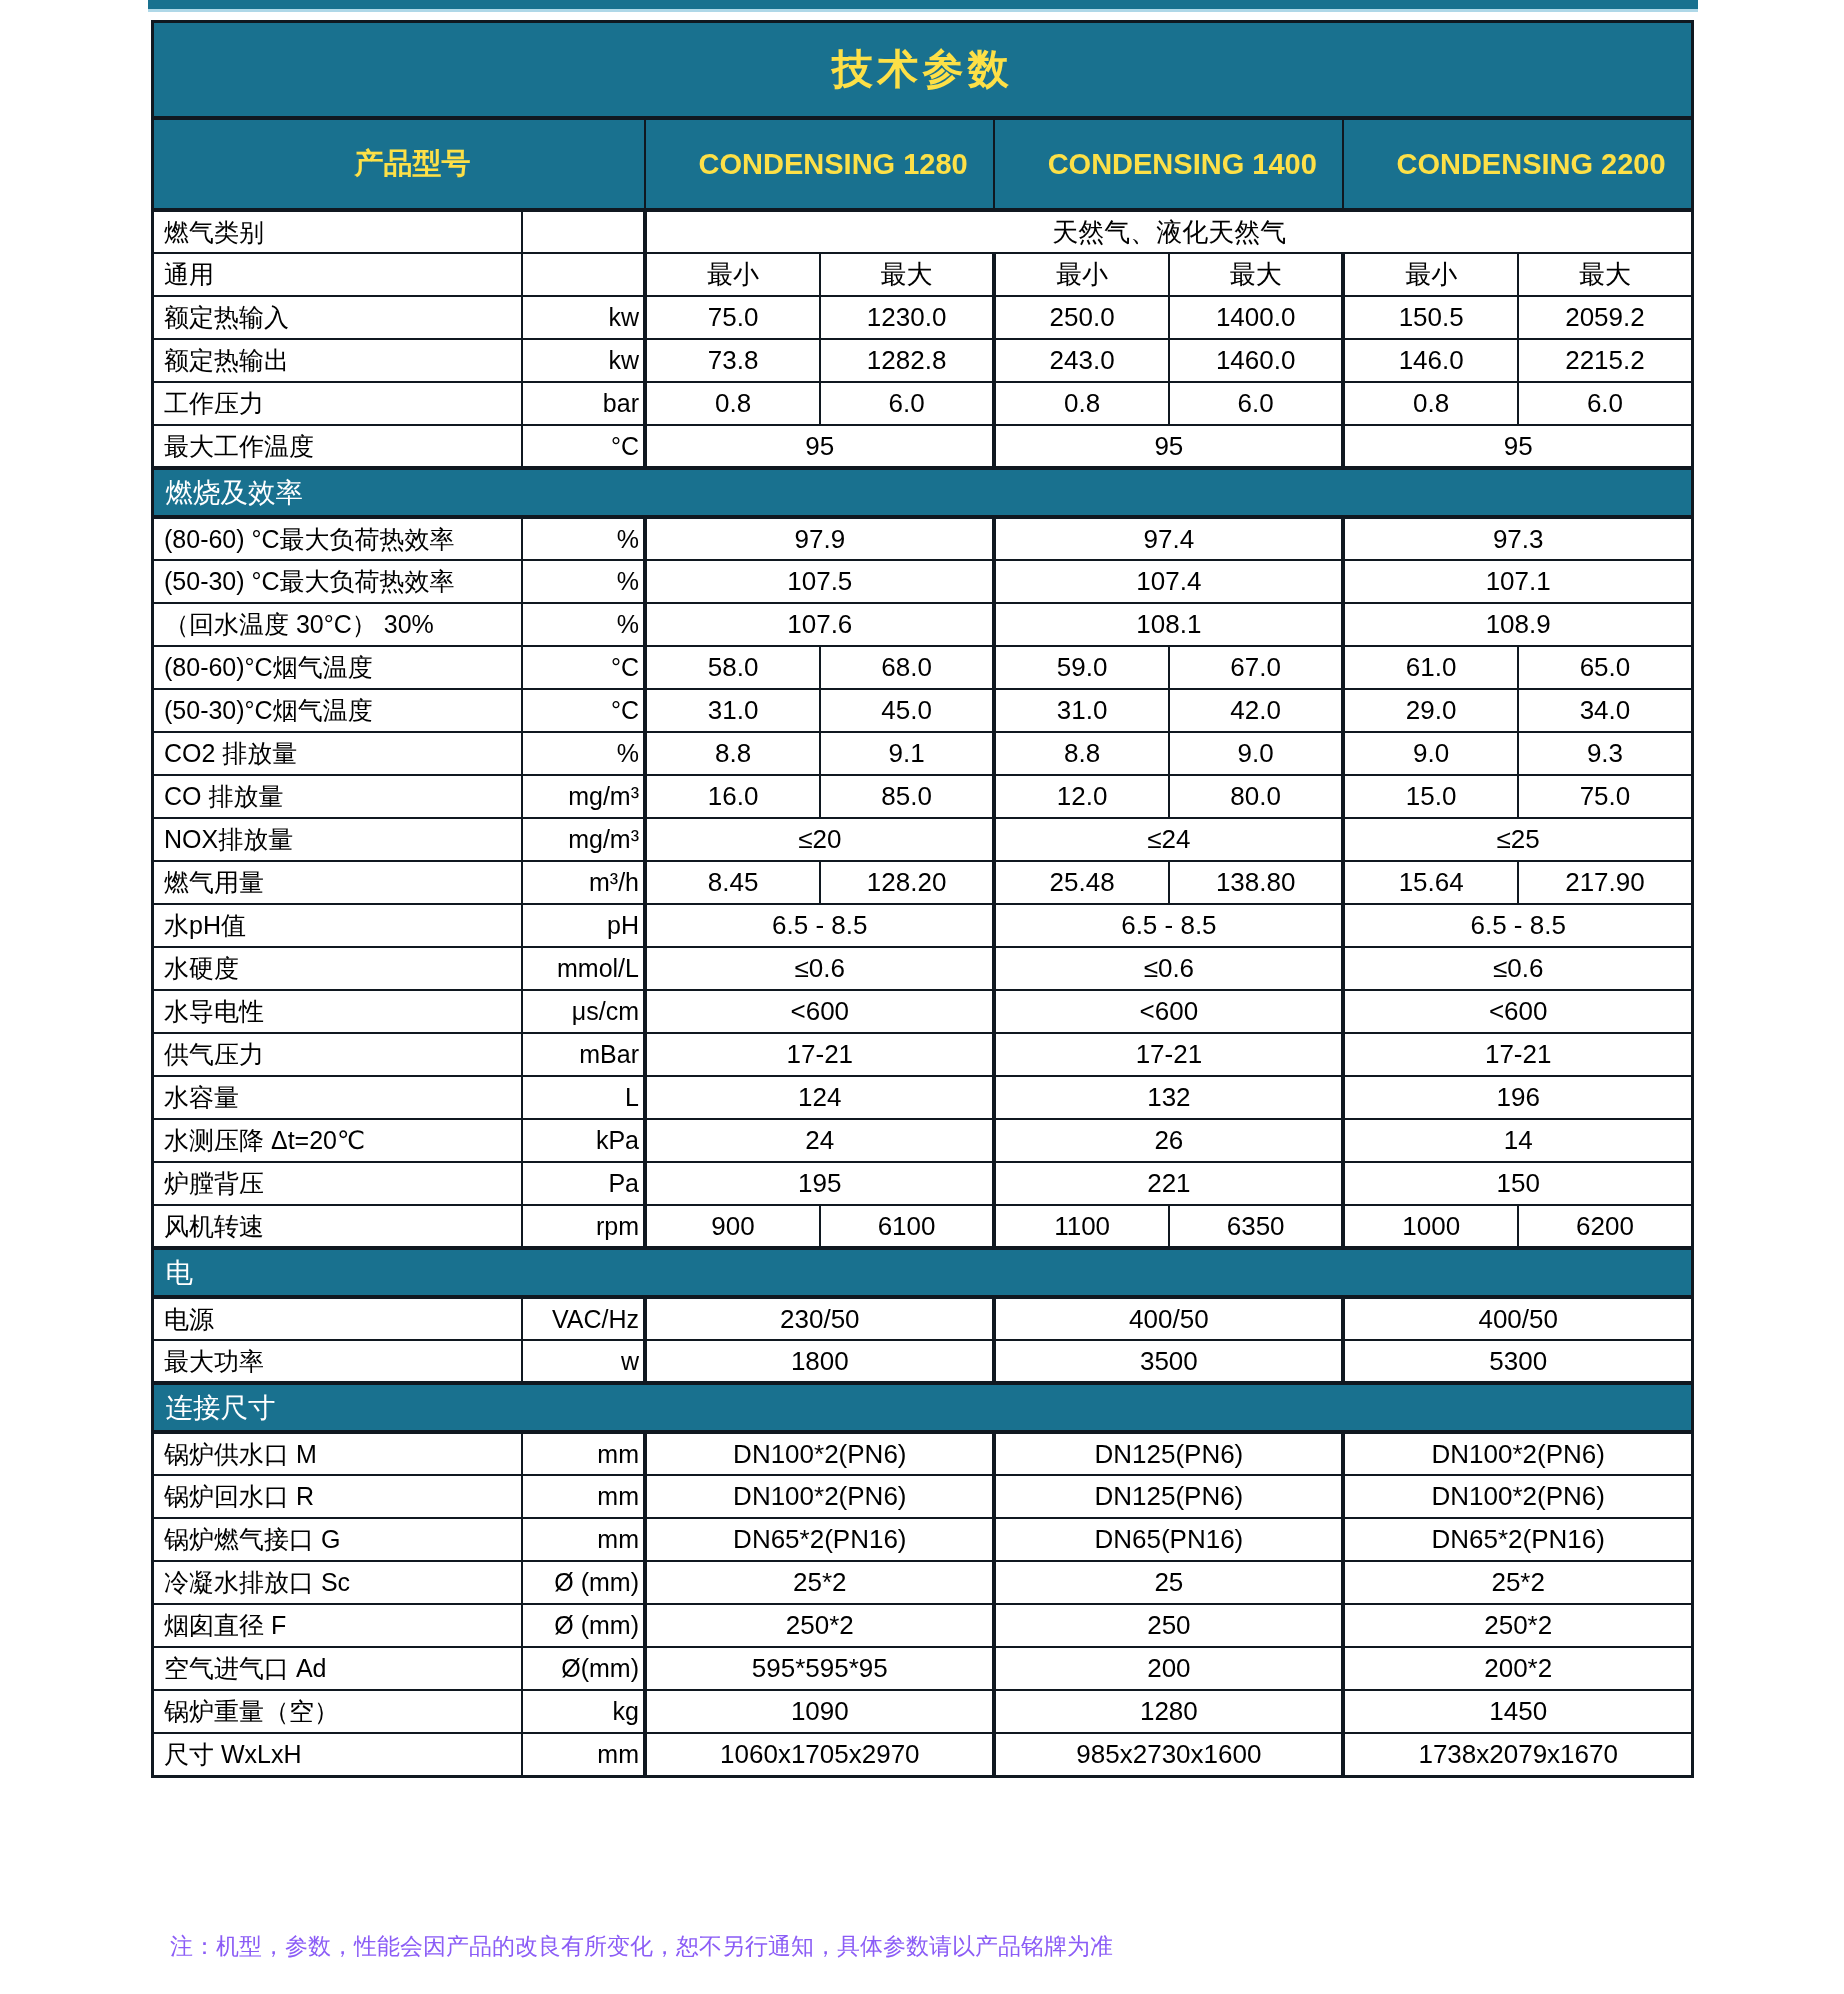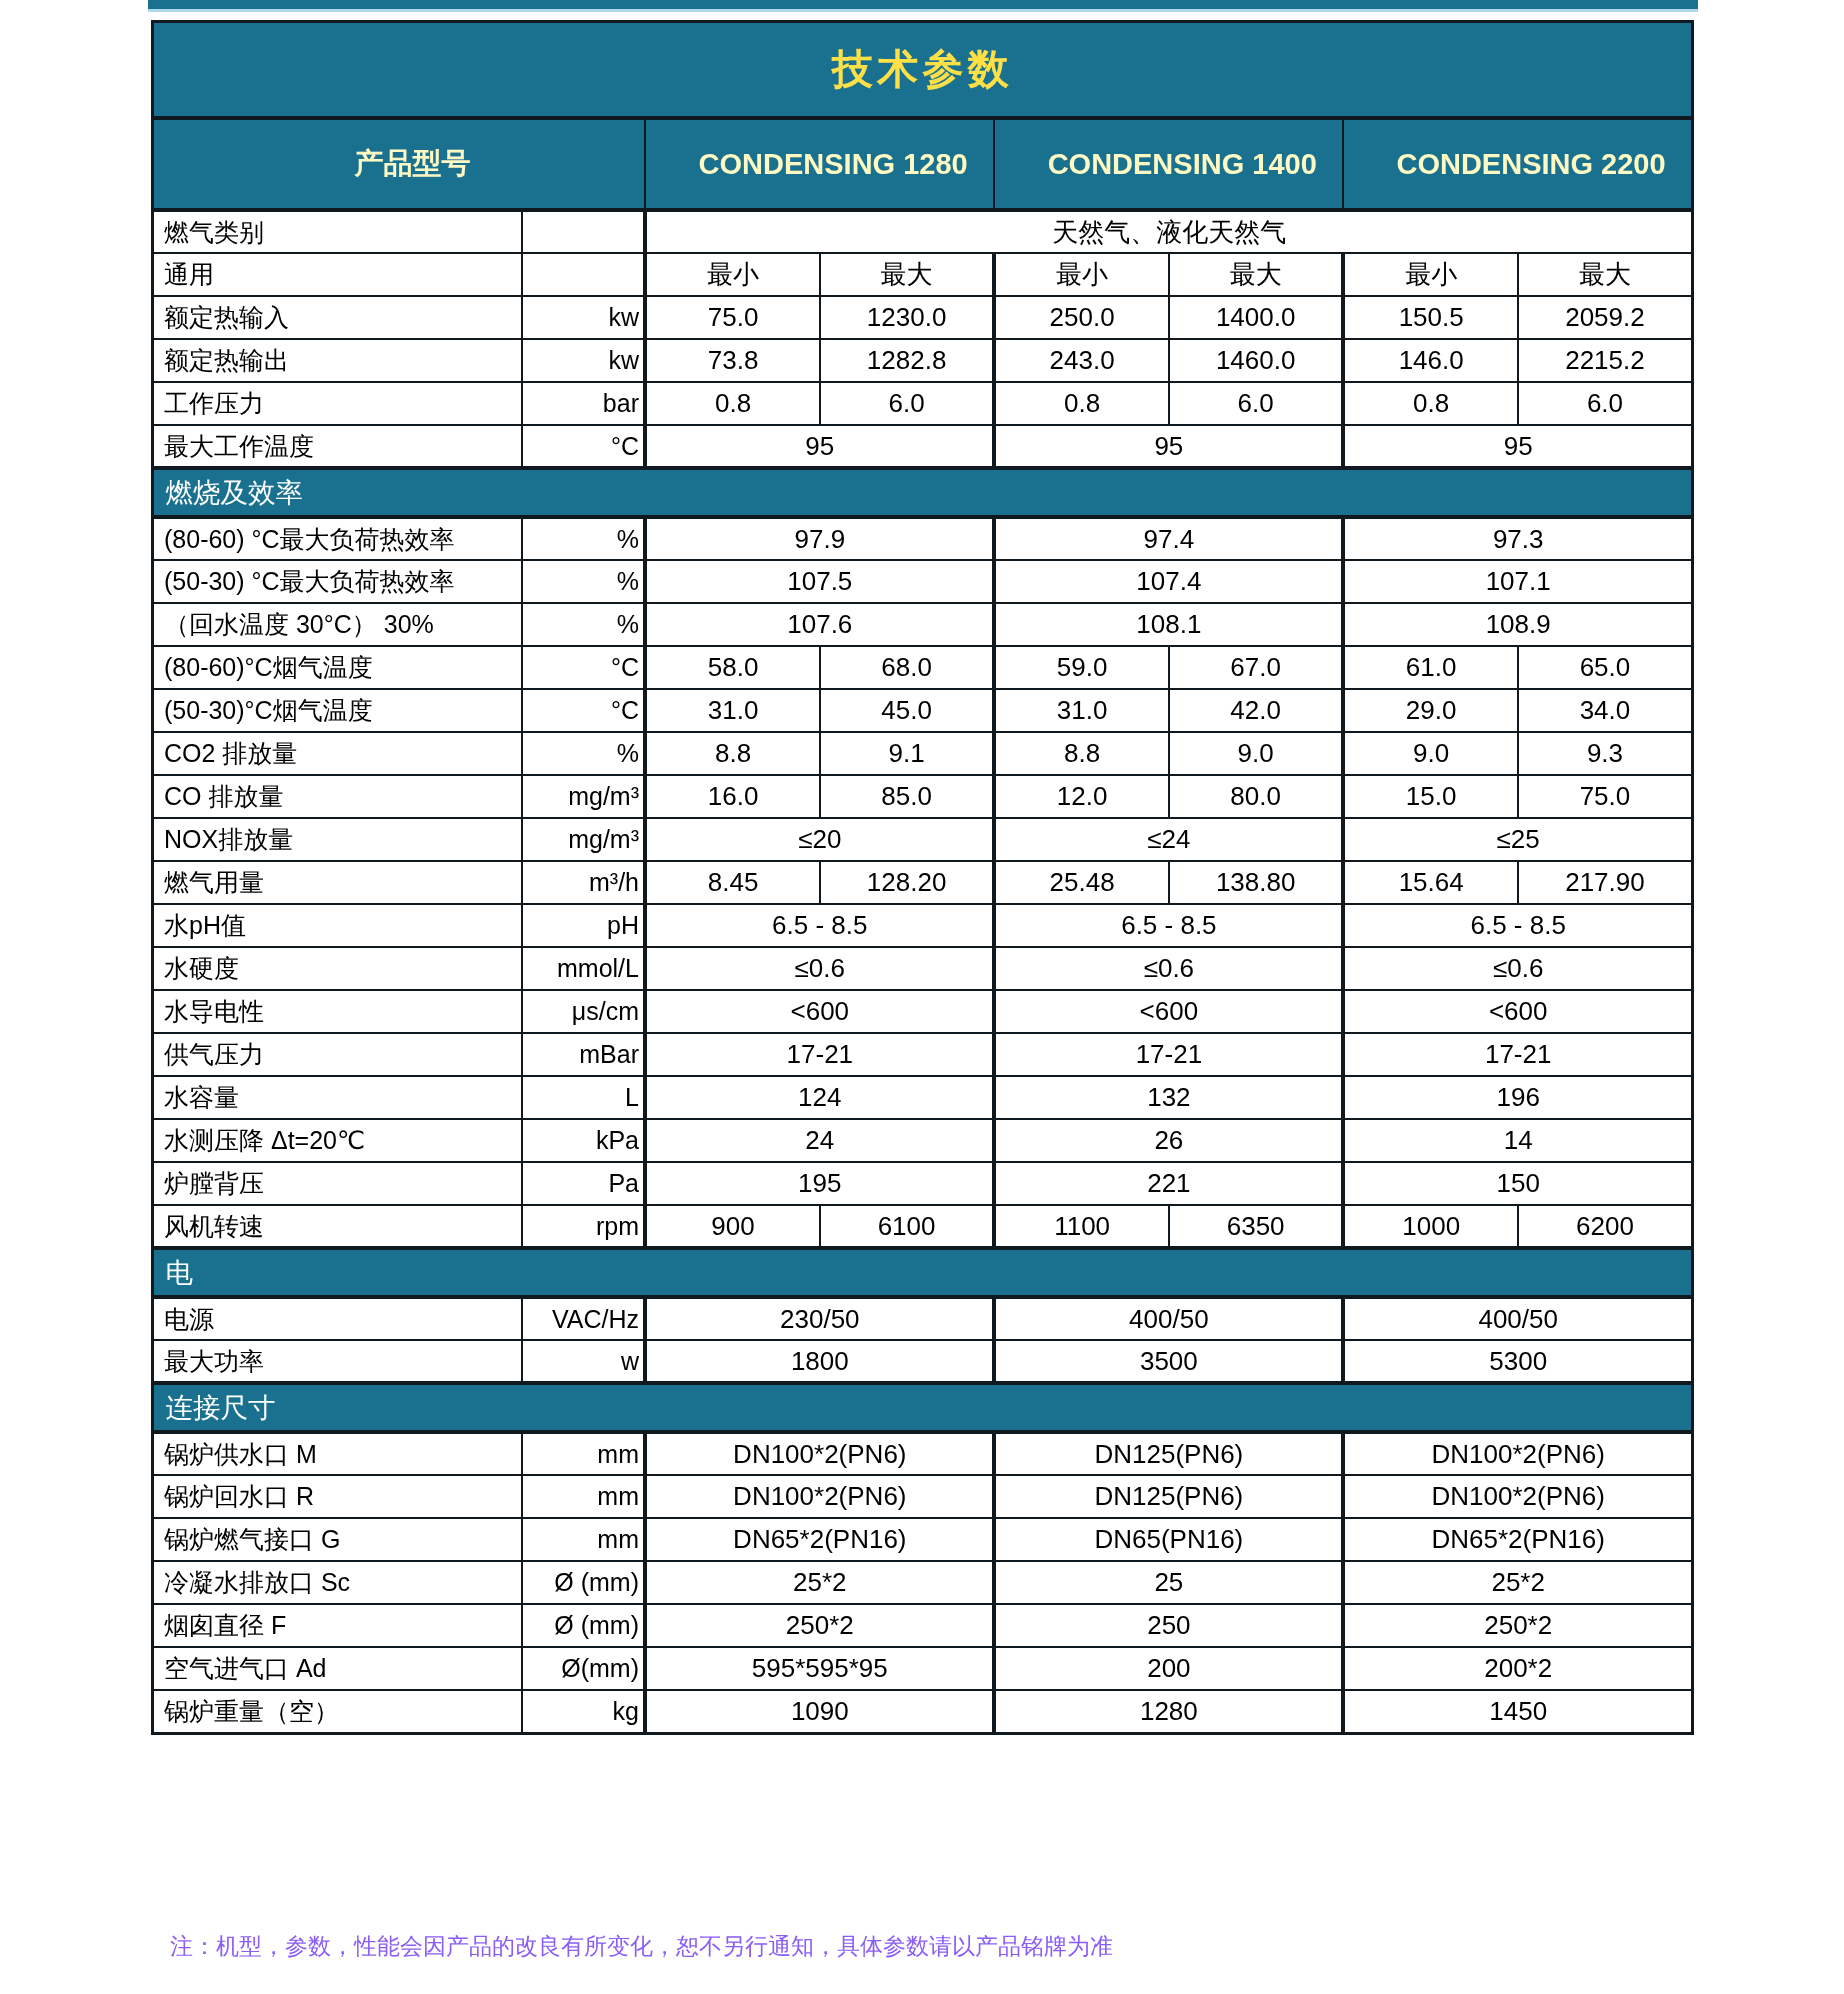--- a/index.html
+++ b/index.html
@@ -35,21 +35,21 @@
     padding:0 4.3px;
     overflow:hidden;white-space:nowrap;
   }
   .title-row th{
     background:var(--teal);color:#fde047;
     height:93px;font-size:41px;font-weight:bold;
     text-align:center;letter-spacing:4.3px;
     border-bottom-width:4.3px;
   }
   .header-row th{
-    background:var(--teal);color:#fef9c3;
+    background:var(--teal);color:#fde047;
     height:88px;font-size:29px;font-weight:bold;
     text-align:center;
     border-bottom-width:4.3px;
     padding-left:31px;
   }
   td.section{
     background:var(--teal);color:#fff;
     height:45px;font-size:27.5px;text-align:left;padding-left:11.6px;
     border-top-width:4.3px;border-bottom-width:4.3px;
   }
@@ -349,19 +349,26 @@
           <td colspan="2" class="val gs">200</td>
           <td colspan="2" class="val gs">200*2</td>
         </tr>
         <tr class="data">
           <td class="lab">锅炉重量（空）</td>
           <td class="unit">kg</td>
           <td colspan="2" class="val gs">1090</td>
           <td colspan="2" class="val gs">1280</td>
           <td colspan="2" class="val gs">1450</td>
         </tr>
+        <tr class="data">
+          <td class="lab">尺寸 WxLxH</td>
+          <td class="unit">mm</td>
+          <td colspan="2" class="val gs">1060x1705x2970</td>
+          <td colspan="2" class="val gs">985x2730x1600</td>
+          <td colspan="2" class="val gs">1738x2079x1670</td>
+        </tr>
       </tbody>
   </table>
 
   <div class="footnote">注：机型，参数，性能会因产品的改良有所变化，恕不另行通知，具体参数请以产品铭牌为准</div>
 
 </div>
 
 
 </body></html>

